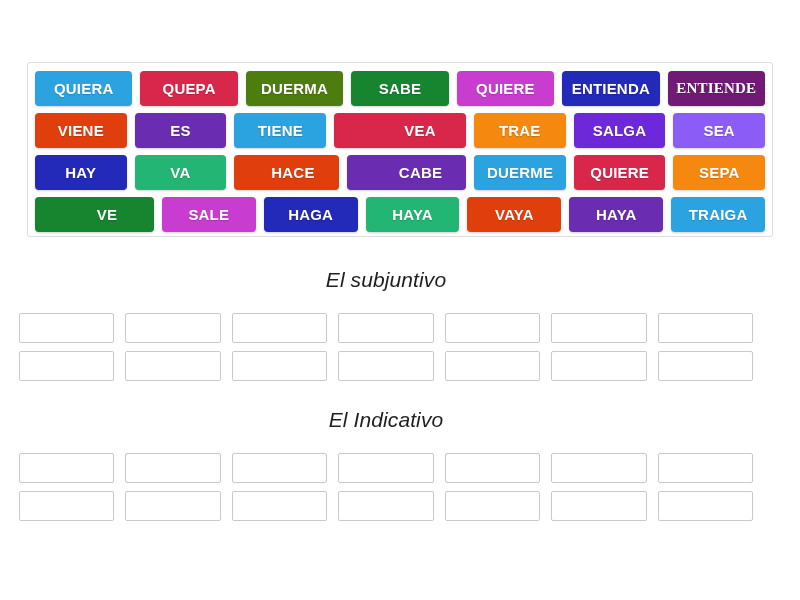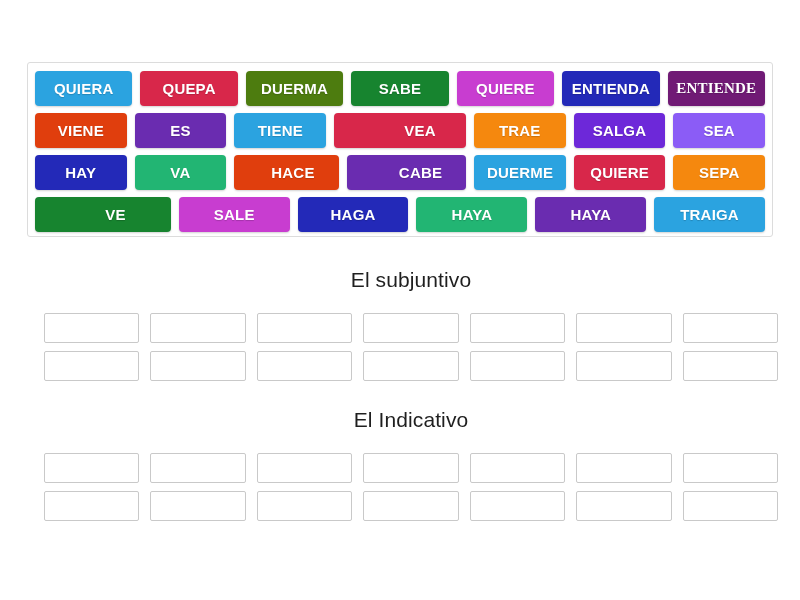--- a/index.html
+++ b/index.html
@@ -78,21 +78,21 @@
   .slot-row:last-child { margin-bottom: 0; }
 
   .slot {
     flex: 1 1 0;
     height: 30px;
     border: 1px solid #c9c9c9;
     border-radius: 2px;
     background: #ffffff;
   }
 
-  .group-block { position: absolute; left: 44px; width: 734px; }
+  .group-block { position: absolute; left: 19px; width: 734px; font-style: italic; }
   #group-subjuntivo { top: 268px; }
   #group-indicativo  { top: 408px; }
 
   .slots-wrap { margin-top: 21px; }
 </style>
 </head>
 <body>
 
 <div class="stage">
 
@@ -126,20 +126,21 @@
       <div class="tile" style="background: rgb(43, 163, 224);">DUERME</div>
       <div class="tile" style="background: rgb(216, 39, 74);">QUIERE</div>
       <div class="tile" style="background: rgb(245, 136, 14);">SEPA</div>
     </div>
 
     <div class="tile-row">
       <div class="tile" style="background: rgb(23, 132, 47); padding-left: 25px;">VE</div>
       <div class="tile" style="background: rgb(200, 61, 208);">SALE</div>
       <div class="tile" style="background: rgb(35, 41, 184);">HAGA</div>
       <div class="tile" style="background: rgb(34, 181, 115);">HAYA</div>
+      <div class="tile" style="background: rgb(224, 62, 13);">VAYA</div>
       <div class="tile" style="background: rgb(106, 44, 176);">HAYA</div>
       <div class="tile" style="background: rgb(43, 163, 224); text-align: right;">TRAIGA</div>
     </div>
 
   </div>
 
   <div class="group-block" id="group-subjuntivo">
     <div class="group-title">El subjuntivo</div>
     <div class="slots-wrap">
       <div class="slot-row">

